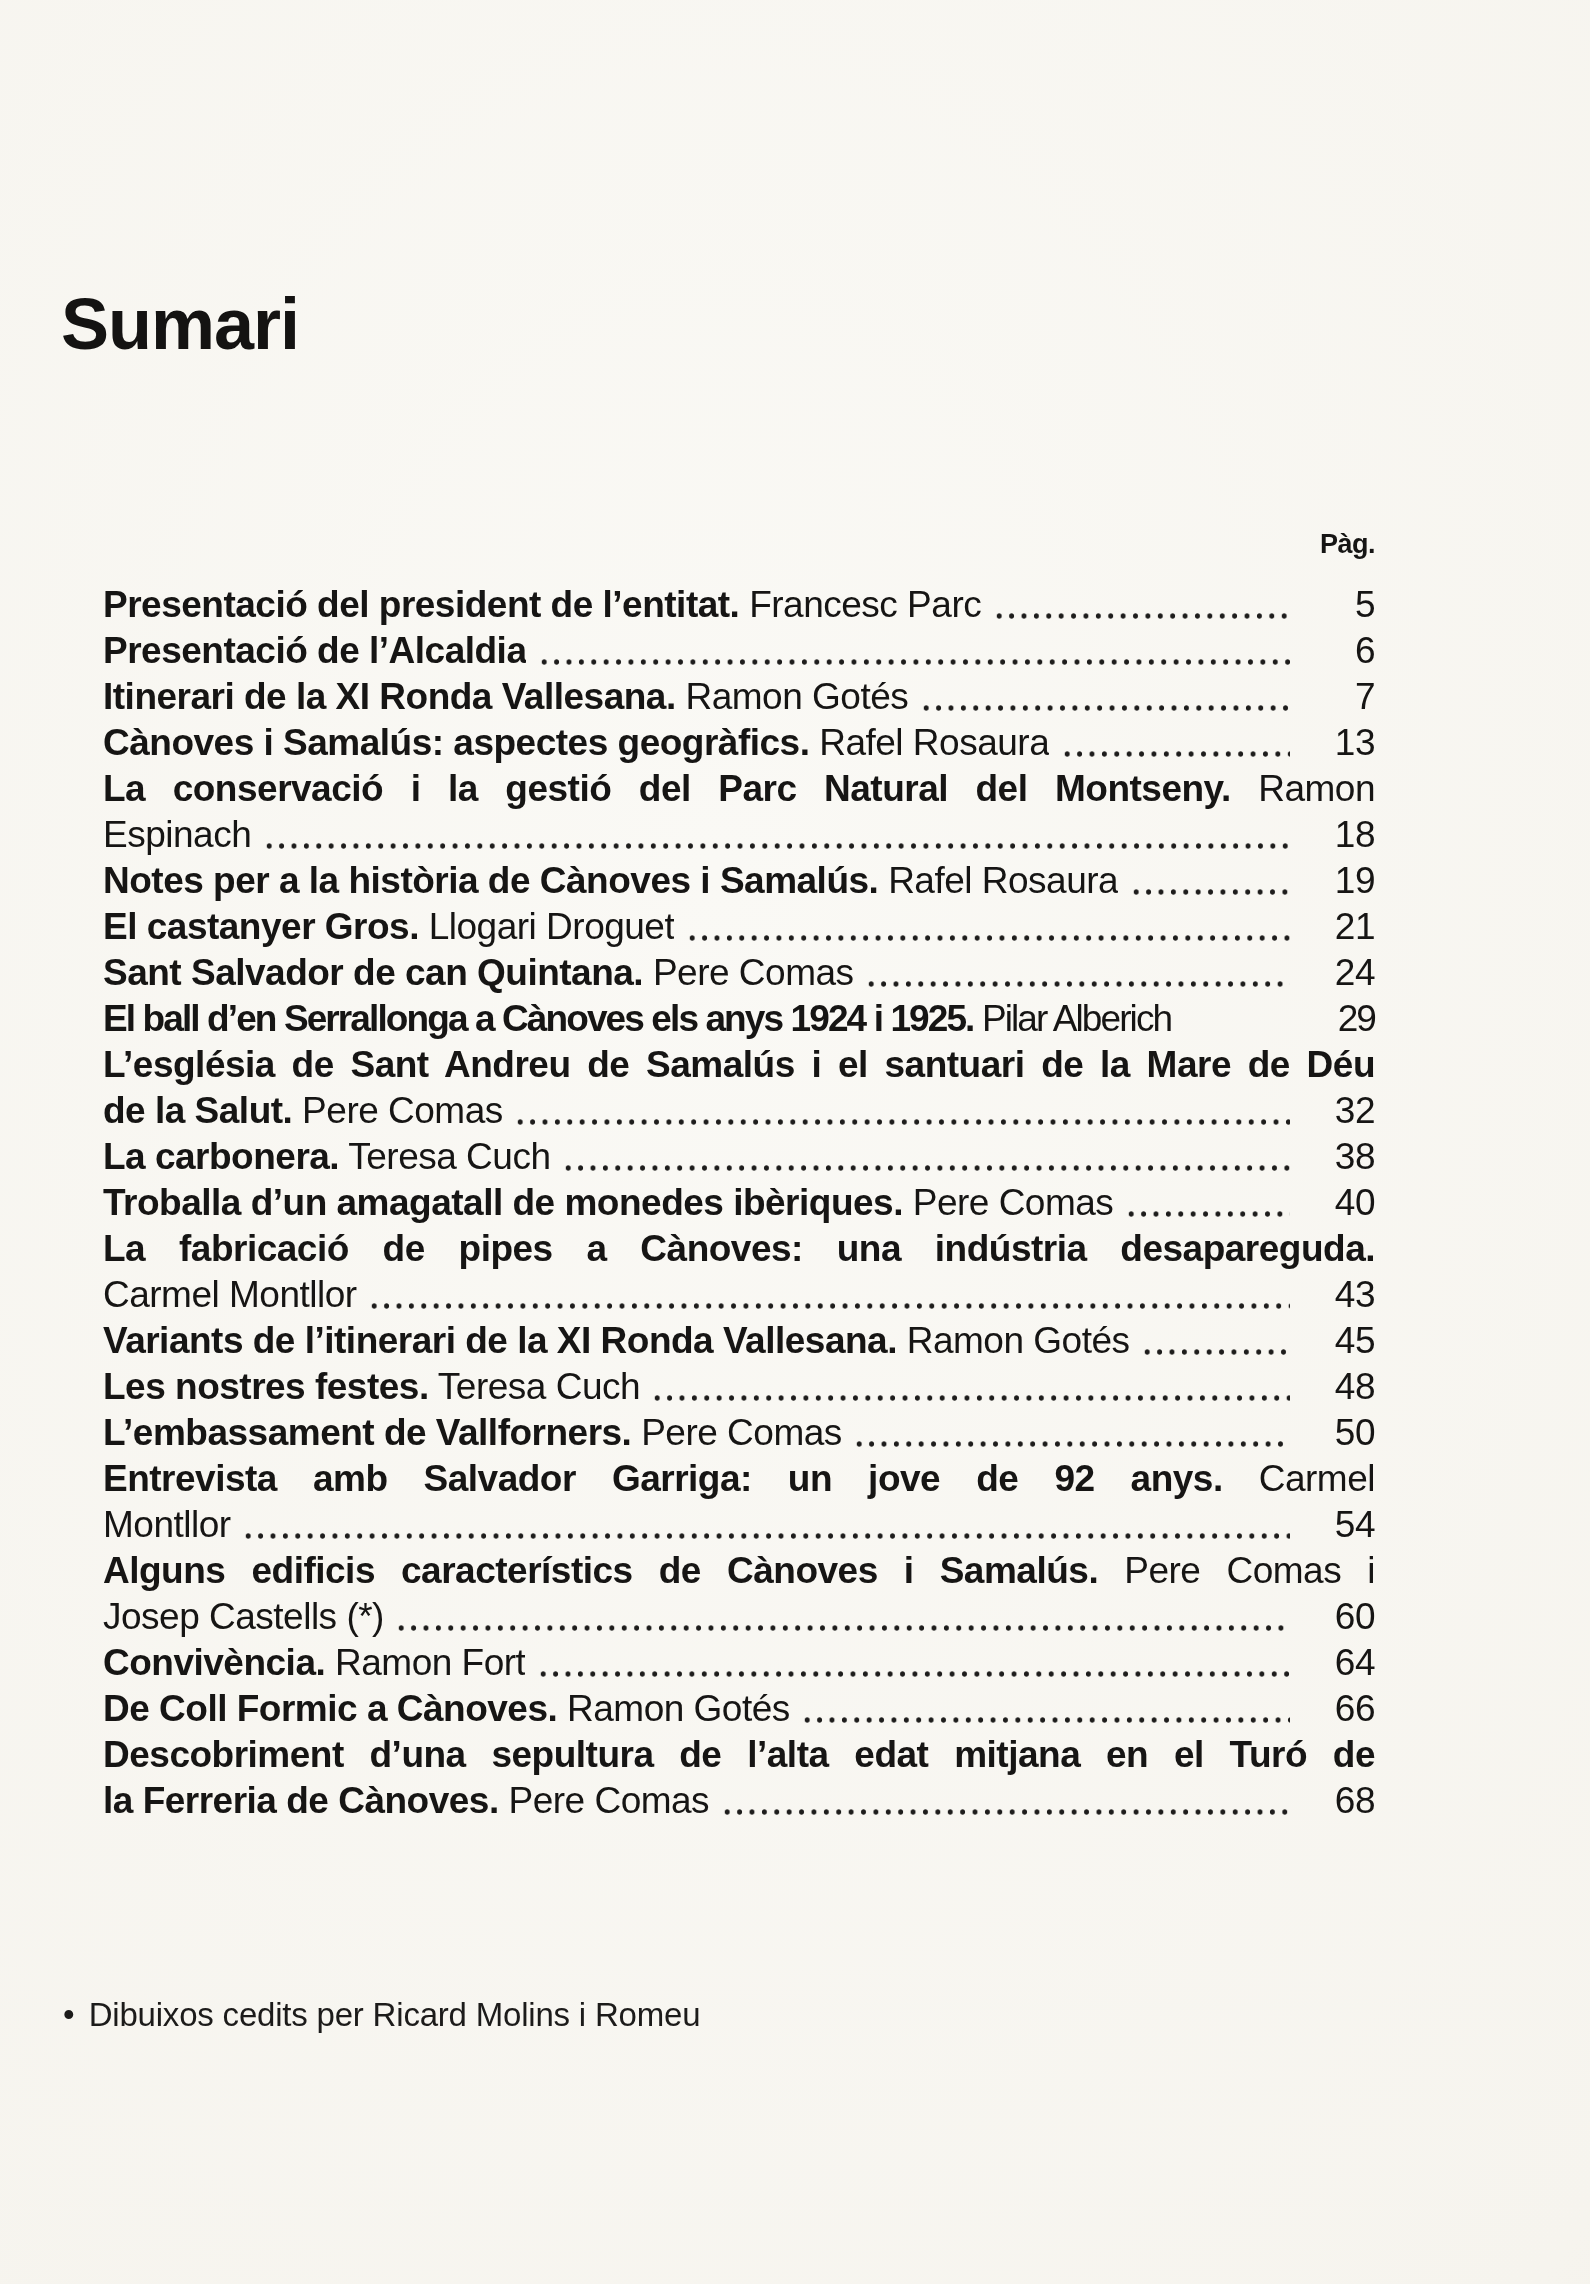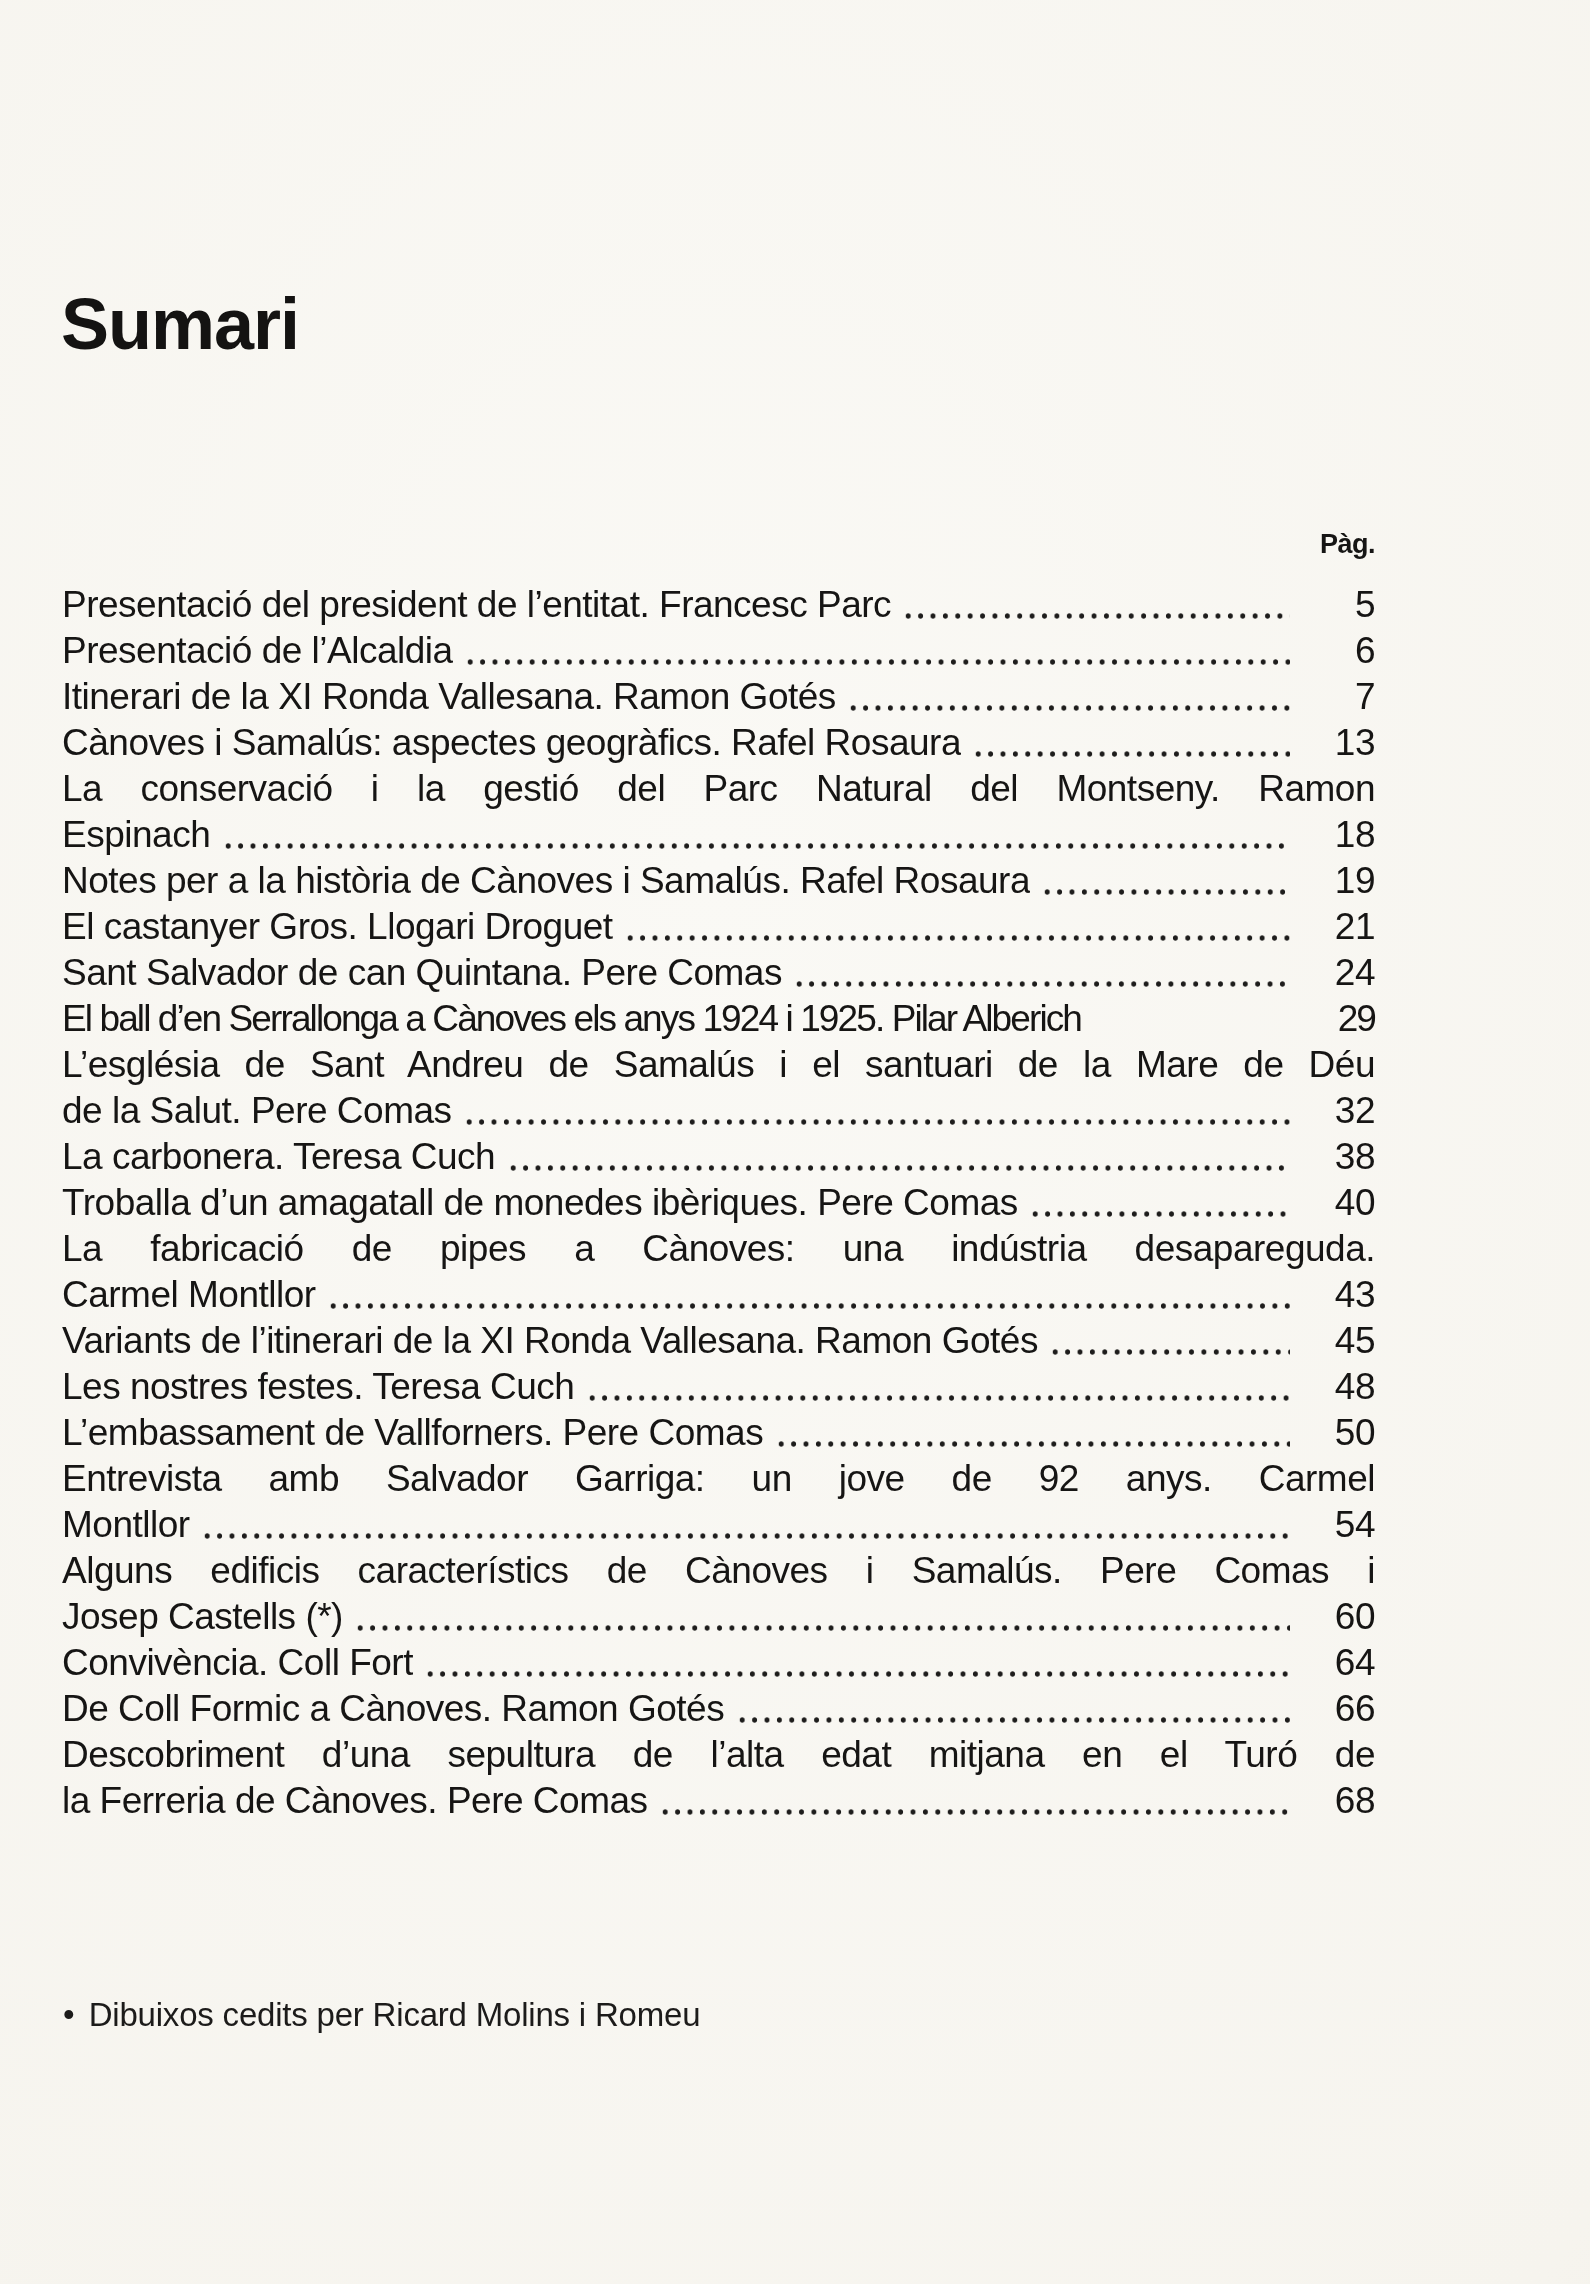--- a/index.html
+++ b/index.html
@@ -58,21 +58,22 @@
   .toc-line.tight {
     letter-spacing: -1.9px;
   }
   .toc-text {
     flex: 0 1 auto;
     min-width: 0;
     overflow: hidden;
     white-space: nowrap;
   }
   .toc-bold {
-    font-weight: 400;
+    font-weight: 700;
+    margin-left: 41px;
   }
   .toc-reg {
     font-weight: 400;
   }
   .leader {
     flex: 1 1 28.5px;
     min-width: 0;
     align-self: flex-end;
     height: 5.7px;
     margin: 0 9.5px 9.5px 11.4px;
@@ -233,21 +234,21 @@
       <span class="toc-text"><b class="toc-bold">Alguns edificis característics de Cànoves i Samalús.</b><span class="toc-reg"> Pere Comas i</span></span>
       
       
     </div>
       <div class="toc-line">
       <span class="toc-text"><b class="toc-bold"></b><span class="toc-reg">Josep Castells (*)</span></span>
       <span class="leader"></span>
       <span class="toc-page">60</span>
     </div>
       <div class="toc-line">
-      <span class="toc-text"><b class="toc-bold">Convivència.</b><span class="toc-reg"> Coll Fort</span></span>
+      <span class="toc-text"><b class="toc-bold">Convivència.</b><span class="toc-reg"> Ramon Fort</span></span>
       <span class="leader"></span>
       <span class="toc-page">64</span>
     </div>
       <div class="toc-line">
       <span class="toc-text"><b class="toc-bold">De Coll Formic a Cànoves.</b><span class="toc-reg"> Ramon Gotés</span></span>
       <span class="leader"></span>
       <span class="toc-page">66</span>
     </div>
       <div class="toc-line spread">
       <span class="toc-text"><b class="toc-bold">Descobriment d’una sepultura de l’alta edat mitjana en el Turó de</b><span class="toc-reg"></span></span>

